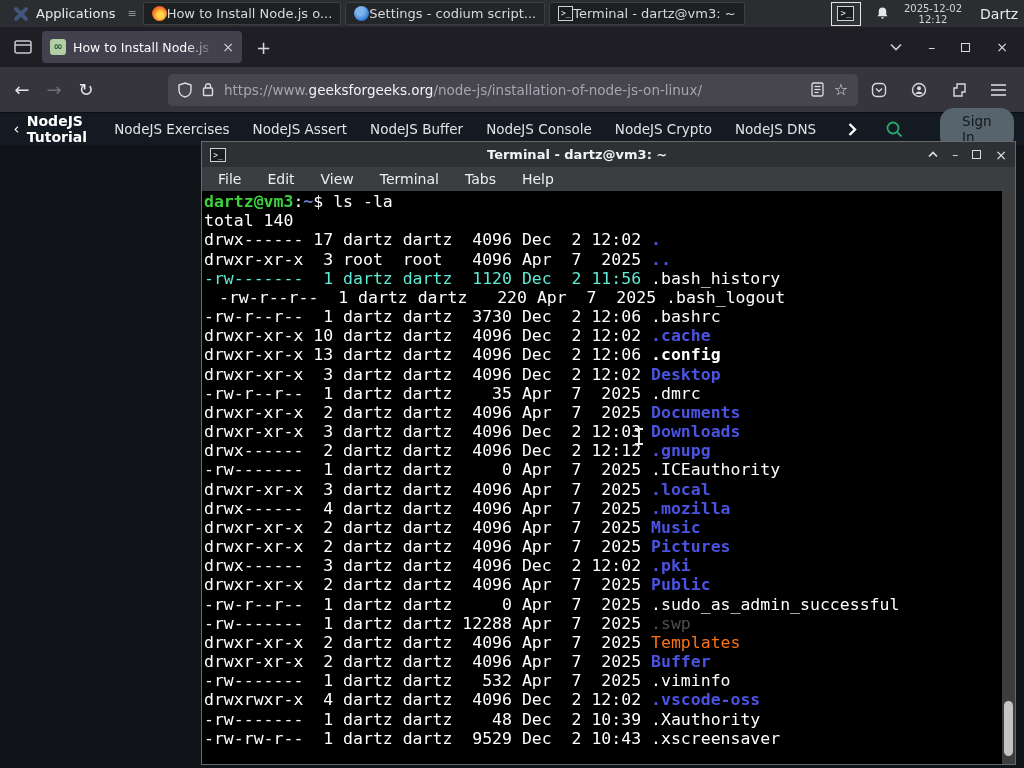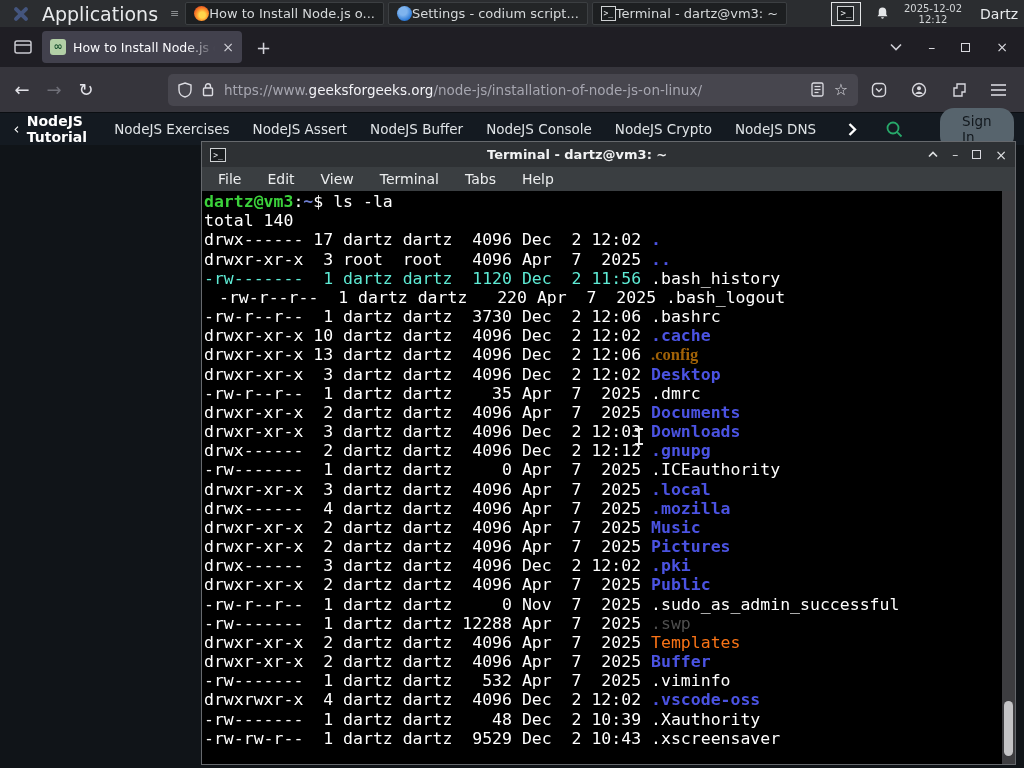--- a/index.html
+++ b/index.html
@@ -3,21 +3,21 @@
 <meta charset="utf-8">
 <style>
   * { margin:0; padding:0; box-sizing:border-box; }
   html,body { width:1024px; height:768px; overflow:hidden; background:#000; }
   body { font-family:"DejaVu Sans","Liberation Sans",sans-serif; }
   .screen { position:absolute; inset:0; width:1024px; height:768px; background:#111519; }
 
   
   .topbar { position:absolute; left:0; top:0; width:1024px; height:27px; background:#2b2d30;
             display:flex; align-items:center; gap:4px; padding:0 6px; }
-  .apps-btn { display:flex; align-items:center; gap:14px; height:23px; padding:0 6px; color:#e8eaec; font-size:19px; }
+  .apps-btn { display:flex; align-items:center; gap:8px; height:23px; padding:0 6px; color:#e8eaec; font-size:13px; }
   .apps-icon { width:16px; height:16px; position:relative; }
   .apps-icon:before, .apps-icon:after { content:""; position:absolute; left:7px; top:-1px; width:4px; height:18px;
             background:#44557e; border-radius:2px; }
   .apps-icon:before { transform:rotate(45deg); }
   .apps-icon:after  { transform:rotate(-45deg); }
   .grip { color:#8a8d90; font-size:11px; margin:0 2px; }
   .task-btn { display:flex; align-items:center; height:23px; padding:0 8px; background:#232527;
               border:1px solid #3c3f42; border-radius:2px; color:#d6d9db; font-size:13px;
               white-space:nowrap; overflow:hidden; }
   .task-btn.active { background:#1d1f21; }
@@ -278,34 +278,34 @@
     <div class="t-body">
       <div id="term-out">
           <div class="tline"><span style="color: rgb(59, 210, 59); font-weight: bold;">dartz@vm3</span><span style="color: rgb(255, 255, 255);">:</span><span style="color: rgb(111, 127, 210); font-weight: bold;">~</span><span style="color: rgb(255, 255, 255);">$ ls -la</span></div>
           <div class="tline"><span style="color: rgb(255, 255, 255);">total 140</span></div>
           <div class="tline"><span style="color: rgb(255, 255, 255);">drwx------ 17 dartz dartz  4096 Dec  2 12:02 </span><span style="color: rgb(75, 83, 226); font-weight: bold;">.</span></div>
           <div class="tline"><span style="color: rgb(255, 255, 255);">drwxr-xr-x  3 root  root   4096 Apr  7  2025 </span><span style="color: rgb(75, 83, 226); font-weight: bold;">..</span></div>
           <div class="tline"><span style="color: #5eead4;">-rw-------  1 dartz dartz  1120 Dec  2 11:56 </span><span style="color: rgb(255, 255, 255);">.bash_history</span></div>
           <div class="tline"><span style="color: rgb(255, 255, 255); margin-left: 15px;">-rw-r--r--  1 dartz dartz   220 Apr  7  2025 </span><span style="color: rgb(255, 255, 255);">.bash_logout</span></div>
           <div class="tline"><span style="color: rgb(255, 255, 255);">-rw-r--r--  1 dartz dartz  3730 Dec  2 12:06 </span><span style="color: rgb(255, 255, 255);">.bashrc</span></div>
           <div class="tline"><span style="color: rgb(255, 255, 255);">drwxr-xr-x 10 dartz dartz  4096 Dec  2 12:02 </span><span style="color: rgb(75, 83, 226); font-weight: bold;">.cache</span></div>
-          <div class="tline"><span style="color: rgb(255, 255, 255);">drwxr-xr-x 13 dartz dartz  4096 Dec  2 12:06 </span><span style="color: #a16207; font-weight: bold; font-family: Liberation Serif, serif;">.config</span></div>
+          <div class="tline"><span style="color: rgb(255, 255, 255);">drwxr-xr-x 13 dartz dartz  4096 Dec  2 12:06 </span><span style="color: #ffffff; font-weight: bold;">.config</span></div>
           <div class="tline"><span style="color: rgb(255, 255, 255);">drwxr-xr-x  3 dartz dartz  4096 Dec  2 12:02 </span><span style="color: rgb(75, 83, 226); font-weight: bold;">Desktop</span></div>
           <div class="tline"><span style="color: rgb(255, 255, 255);">-rw-r--r--  1 dartz dartz    35 Apr  7  2025 </span><span style="color: rgb(255, 255, 255);">.dmrc</span></div>
           <div class="tline"><span style="color: rgb(255, 255, 255);">drwxr-xr-x  2 dartz dartz  4096 Apr  7  2025 </span><span style="color: rgb(75, 83, 226); font-weight: bold;">Documents</span></div>
           <div class="tline"><span style="color: rgb(255, 255, 255);">drwxr-xr-x  3 dartz dartz  4096 Dec  2 12:03 </span><span style="color: rgb(75, 83, 226); font-weight: bold;">Downloads</span></div>
           <div class="tline"><span style="color: rgb(255, 255, 255);">drwx------  2 dartz dartz  4096 Dec  2 12:12 </span><span style="color: rgb(75, 83, 226); font-weight: bold;">.gnupg</span></div>
           <div class="tline"><span style="color: rgb(255, 255, 255);">-rw-------  1 dartz dartz     0 Apr  7  2025 </span><span style="color: rgb(255, 255, 255);">.ICEauthority</span></div>
           <div class="tline"><span style="color: rgb(255, 255, 255);">drwxr-xr-x  3 dartz dartz  4096 Apr  7  2025 </span><span style="color: rgb(75, 83, 226); font-weight: bold;">.local</span></div>
           <div class="tline"><span style="color: rgb(255, 255, 255);">drwx------  4 dartz dartz  4096 Apr  7  2025 </span><span style="color: rgb(75, 83, 226); font-weight: bold;">.mozilla</span></div>
           <div class="tline"><span style="color: rgb(255, 255, 255);">drwxr-xr-x  2 dartz dartz  4096 Apr  7  2025 </span><span style="color: rgb(75, 83, 226); font-weight: bold;">Music</span></div>
           <div class="tline"><span style="color: rgb(255, 255, 255);">drwxr-xr-x  2 dartz dartz  4096 Apr  7  2025 </span><span style="color: rgb(75, 83, 226); font-weight: bold;">Pictures</span></div>
           <div class="tline"><span style="color: rgb(255, 255, 255);">drwx------  3 dartz dartz  4096 Dec  2 12:02 </span><span style="color: rgb(75, 83, 226); font-weight: bold;">.pki</span></div>
           <div class="tline"><span style="color: rgb(255, 255, 255);">drwxr-xr-x  2 dartz dartz  4096 Apr  7  2025 </span><span style="color: rgb(75, 83, 226); font-weight: bold;">Public</span></div>
-          <div class="tline"><span style="color: rgb(255, 255, 255);">-rw-r--r--  1 dartz dartz     0 Nov  7  2025 </span><span style="color: rgb(255, 255, 255);">.sudo_as_admin_successful</span></div>
+          <div class="tline"><span style="color: rgb(255, 255, 255);">-rw-r--r--  1 dartz dartz     0 Apr  7  2025 </span><span style="color: rgb(255, 255, 255);">.sudo_as_admin_successful</span></div>
           <div class="tline"><span style="color: rgb(255, 255, 255);">-rw-------  1 dartz dartz 12288 Apr  7  2025 </span><span style="color: rgb(79, 79, 79);">.swp</span></div>
           <div class="tline"><span style="color: rgb(255, 255, 255);">drwxr-xr-x  2 dartz dartz  4096 Apr  7  2025 </span><span style="color: #f97316; font-weight: normal;">Templates</span></div>
           <div class="tline"><span style="color: rgb(255, 255, 255);">drwxr-xr-x  2 dartz dartz  4096 Apr  7  2025 </span><span style="color: rgb(75, 83, 226); font-weight: bold;">Buffer</span></div>
           <div class="tline"><span style="color: rgb(255, 255, 255);">-rw-------  1 dartz dartz   532 Apr  7  2025 </span><span style="color: rgb(255, 255, 255);">.viminfo</span></div>
           <div class="tline"><span style="color: rgb(255, 255, 255);">drwxrwxr-x  4 dartz dartz  4096 Dec  2 12:02 </span><span style="color: rgb(75, 83, 226); font-weight: bold;">.vscode-oss</span></div>
           <div class="tline"><span style="color: rgb(255, 255, 255);">-rw-------  1 dartz dartz    48 Dec  2 10:39 </span><span style="color: rgb(255, 255, 255);">.Xauthority</span></div>
           <div class="tline"><span style="color: rgb(255, 255, 255);">-rw-rw-r--  1 dartz dartz  9529 Dec  2 10:43 </span><span style="color: rgb(255, 255, 255);">.xscreensaver</span></div>
         </div>
       <div class="t-scroll">
         <div class="t-thumb"></div>

